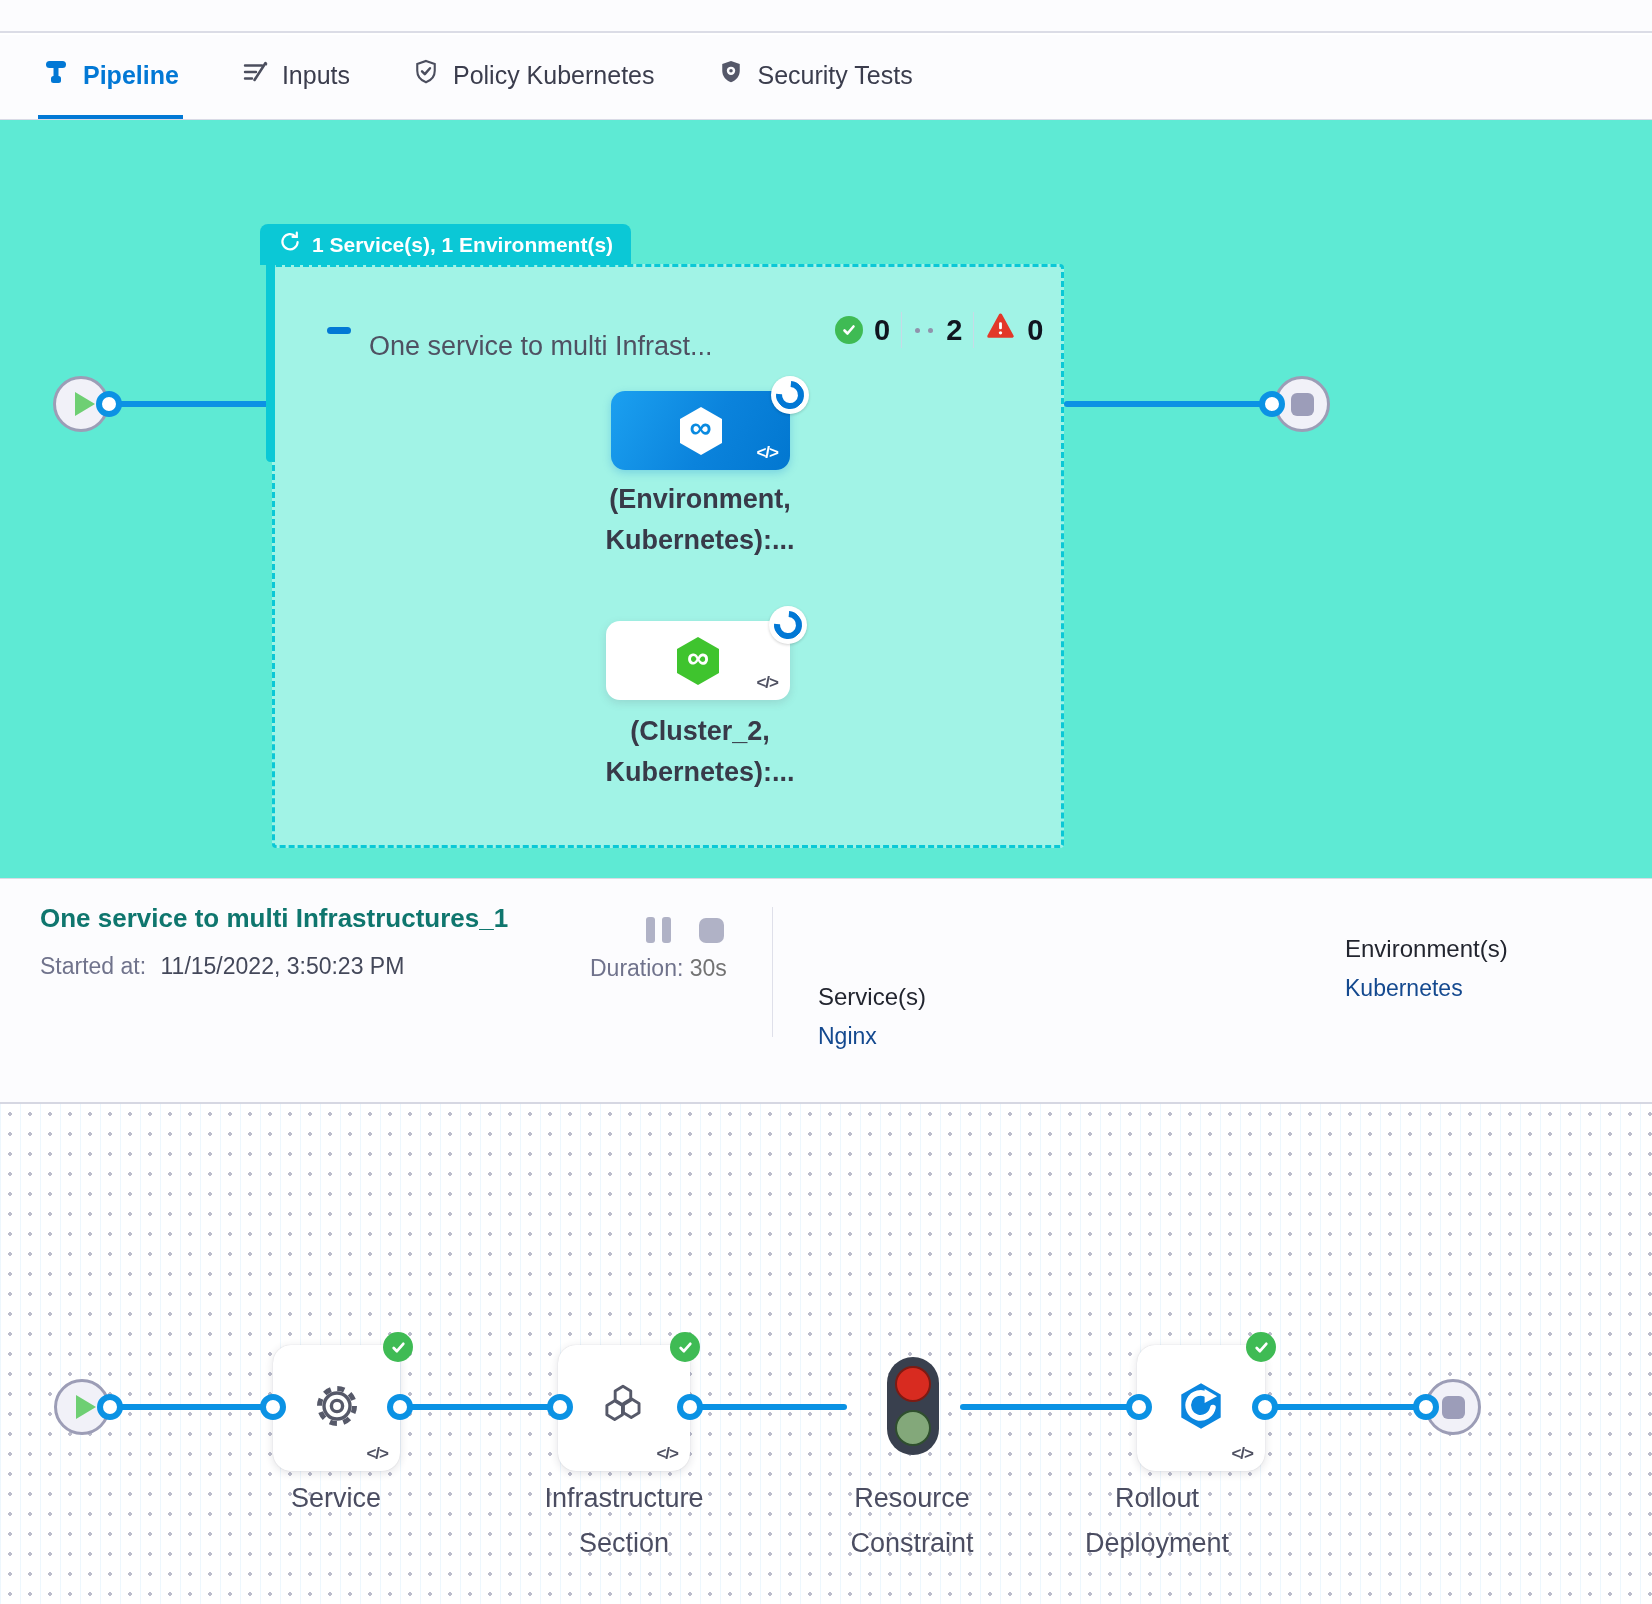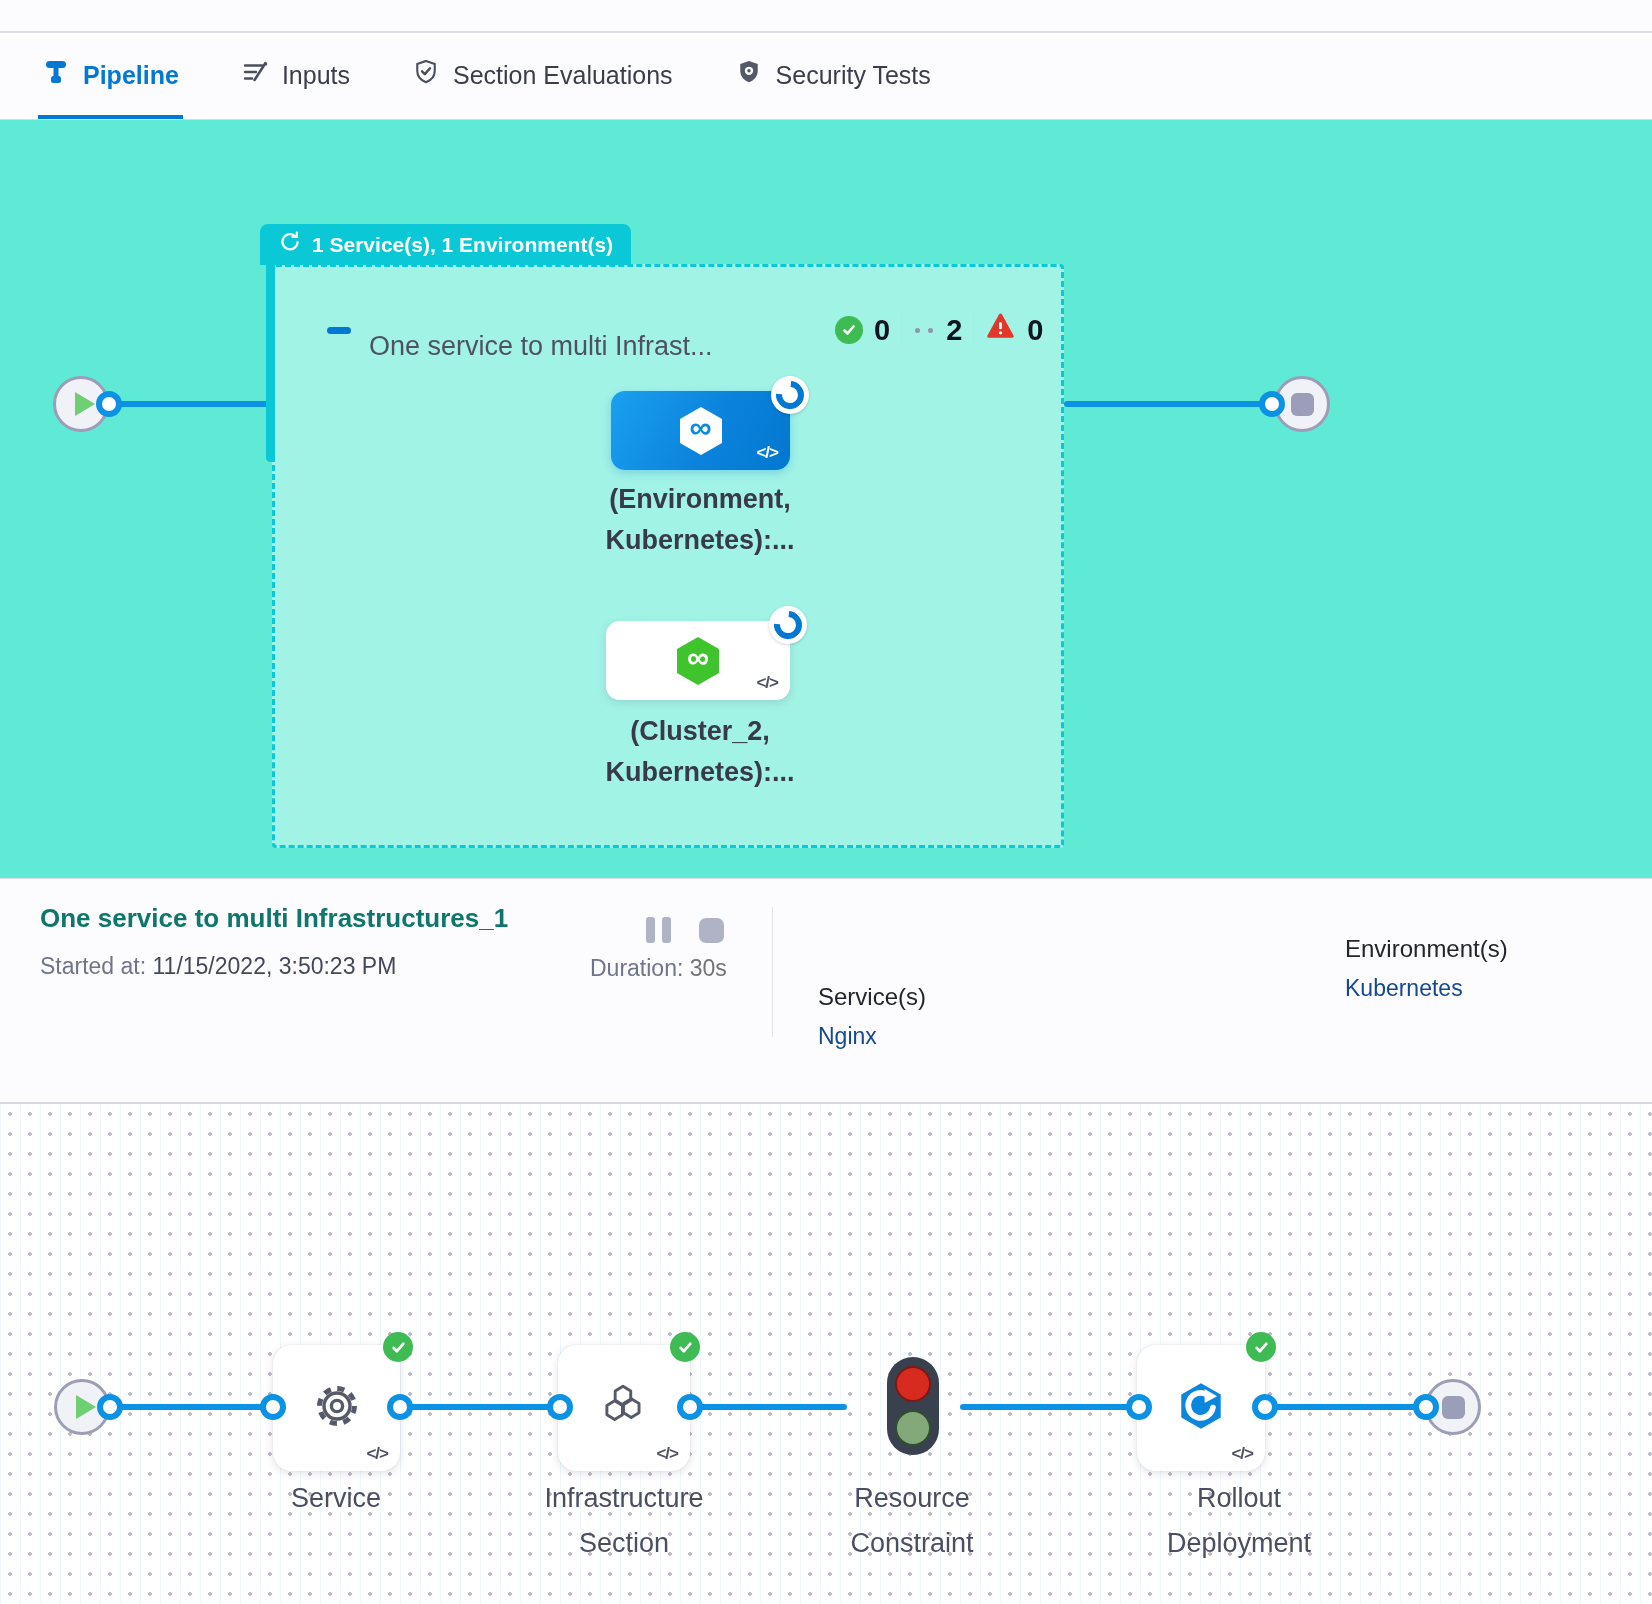--- a/index.html
+++ b/index.html
@@ -43,21 +43,21 @@
   .codeicon{position:absolute;right:12px;bottom:7px;font-size:17px;font-weight:700;letter-spacing:-1px;color:#4f5162;}
   .codeicon.white{color:#fff;}
   .spinner{position:absolute;width:38px;height:38px;border-radius:50%;background:#fff;display:flex;align-items:center;justify-content:center;z-index:5;box-shadow:0 1px 3px rgba(0,0,0,0.18);}
   .spinner i{display:block;width:28px;height:28px;border-radius:50%;border:6px solid #0278d5;border-top-color:#fff;box-sizing:border-box;transform:rotate(-40deg);}
   .nodelabel{position:absolute;width:280px;text-align:center;font-size:27px;line-height:41px;color:#383a49;font-weight:600;}
 
   
   .infobar{position:absolute;left:0;top:878px;width:1652px;height:226px;background:#fcfcfe;border-top:1px solid #dadbe5;border-bottom:2px solid #d6d7e2;box-sizing:border-box;}
   .exec-title{position:absolute;left:40px;top:24px;font-size:26px;font-weight:700;color:#0f766e;}
   .started{position:absolute;left:40px;top:74px;font-size:23px;color:#70738c;}
-  .started b{color:#44485a;font-weight:500;}
+  .started b{color:#44485a;font-weight:500;margin-left:8px;}
   .ctls{position:absolute;left:646px;top:38px;display:flex;gap:28px;align-items:center;}
   .pause{display:flex;gap:7px;cursor:pointer;}
   .pause i{width:9px;height:26px;background:#b0b2c6;border-radius:3px;}
   .stopbtn{width:25px;height:25px;background:#b0b2c6;border-radius:7px;cursor:pointer;}
   .duration{position:absolute;left:590px;top:76px;font-size:23px;color:#70738c;}
   .duration b{color:#737373;font-weight:400;}
   .vdiv{position:absolute;left:772px;top:28px;width:1px;height:130px;background:#dfe0ea;}
   .meta-label{font-size:24px;color:#22252f;font-weight:500;}
   .meta-value{font-size:23px;color:#14498f;margin-top:12px;cursor:pointer;}
   .meta-block{position:absolute;top:56px;}
@@ -103,21 +103,21 @@
       </span>
       <span>Inputs</span>
     </div>
     <div class="tab">
       <span>
         <svg width="28" height="28" viewBox="0 0 24 24" fill="none" stroke="#4b4e5e" stroke-width="1.8">
             <path d="M12 2.5 19.5 5.2 V11 c0 4.8-3.2 8.3-7.5 9.8 C7.7 19.3 4.5 15.8 4.5 11 V5.2 Z"></path>
             <path d="M8.6 11.4 11 13.8 15.4 8.8" stroke-width="2.1" stroke-linecap="round" stroke-linejoin="round"></path>
           </svg>
       </span>
-      <span>Section Evaluations</span>
+      <span>Policy Kubernetes</span>
     </div>
     <div class="tab">
       <span>
         <svg width="28" height="28" viewBox="0 0 24 24">
             <path d="M12 2.5 19.5 5.2 V11 c0 4.8-3.2 8.3-7.5 9.8 C7.7 19.3 4.5 15.8 4.5 11 V5.2 Z" fill="#555869"></path>
             <circle cx="12" cy="11" r="3.6" fill="#fcfcfe"></circle>
             <circle cx="12" cy="11" r="1.5" fill="#555869"></circle>
           </svg>
       </span>
       <span>Security Tests</span>
@@ -322,19 +322,19 @@
       <div></div>
     </div>
     <div class="steplabel" style="left:504px;top:372px;">
       <div>Infrastructure</div>
       <div>Section</div>
     </div>
     <div class="steplabel" style="left:792px;top:372px;">
       <div>Resource</div>
       <div>Constraint</div>
     </div>
-    <div class="steplabel" style="left:1119px;top:372px;">
+    <div class="steplabel" style="left:1037px;top:372px;">
       <div>Rollout</div>
       <div>Deployment</div>
     </div>
   </div>
 
 </div>
 
 </body></html>

